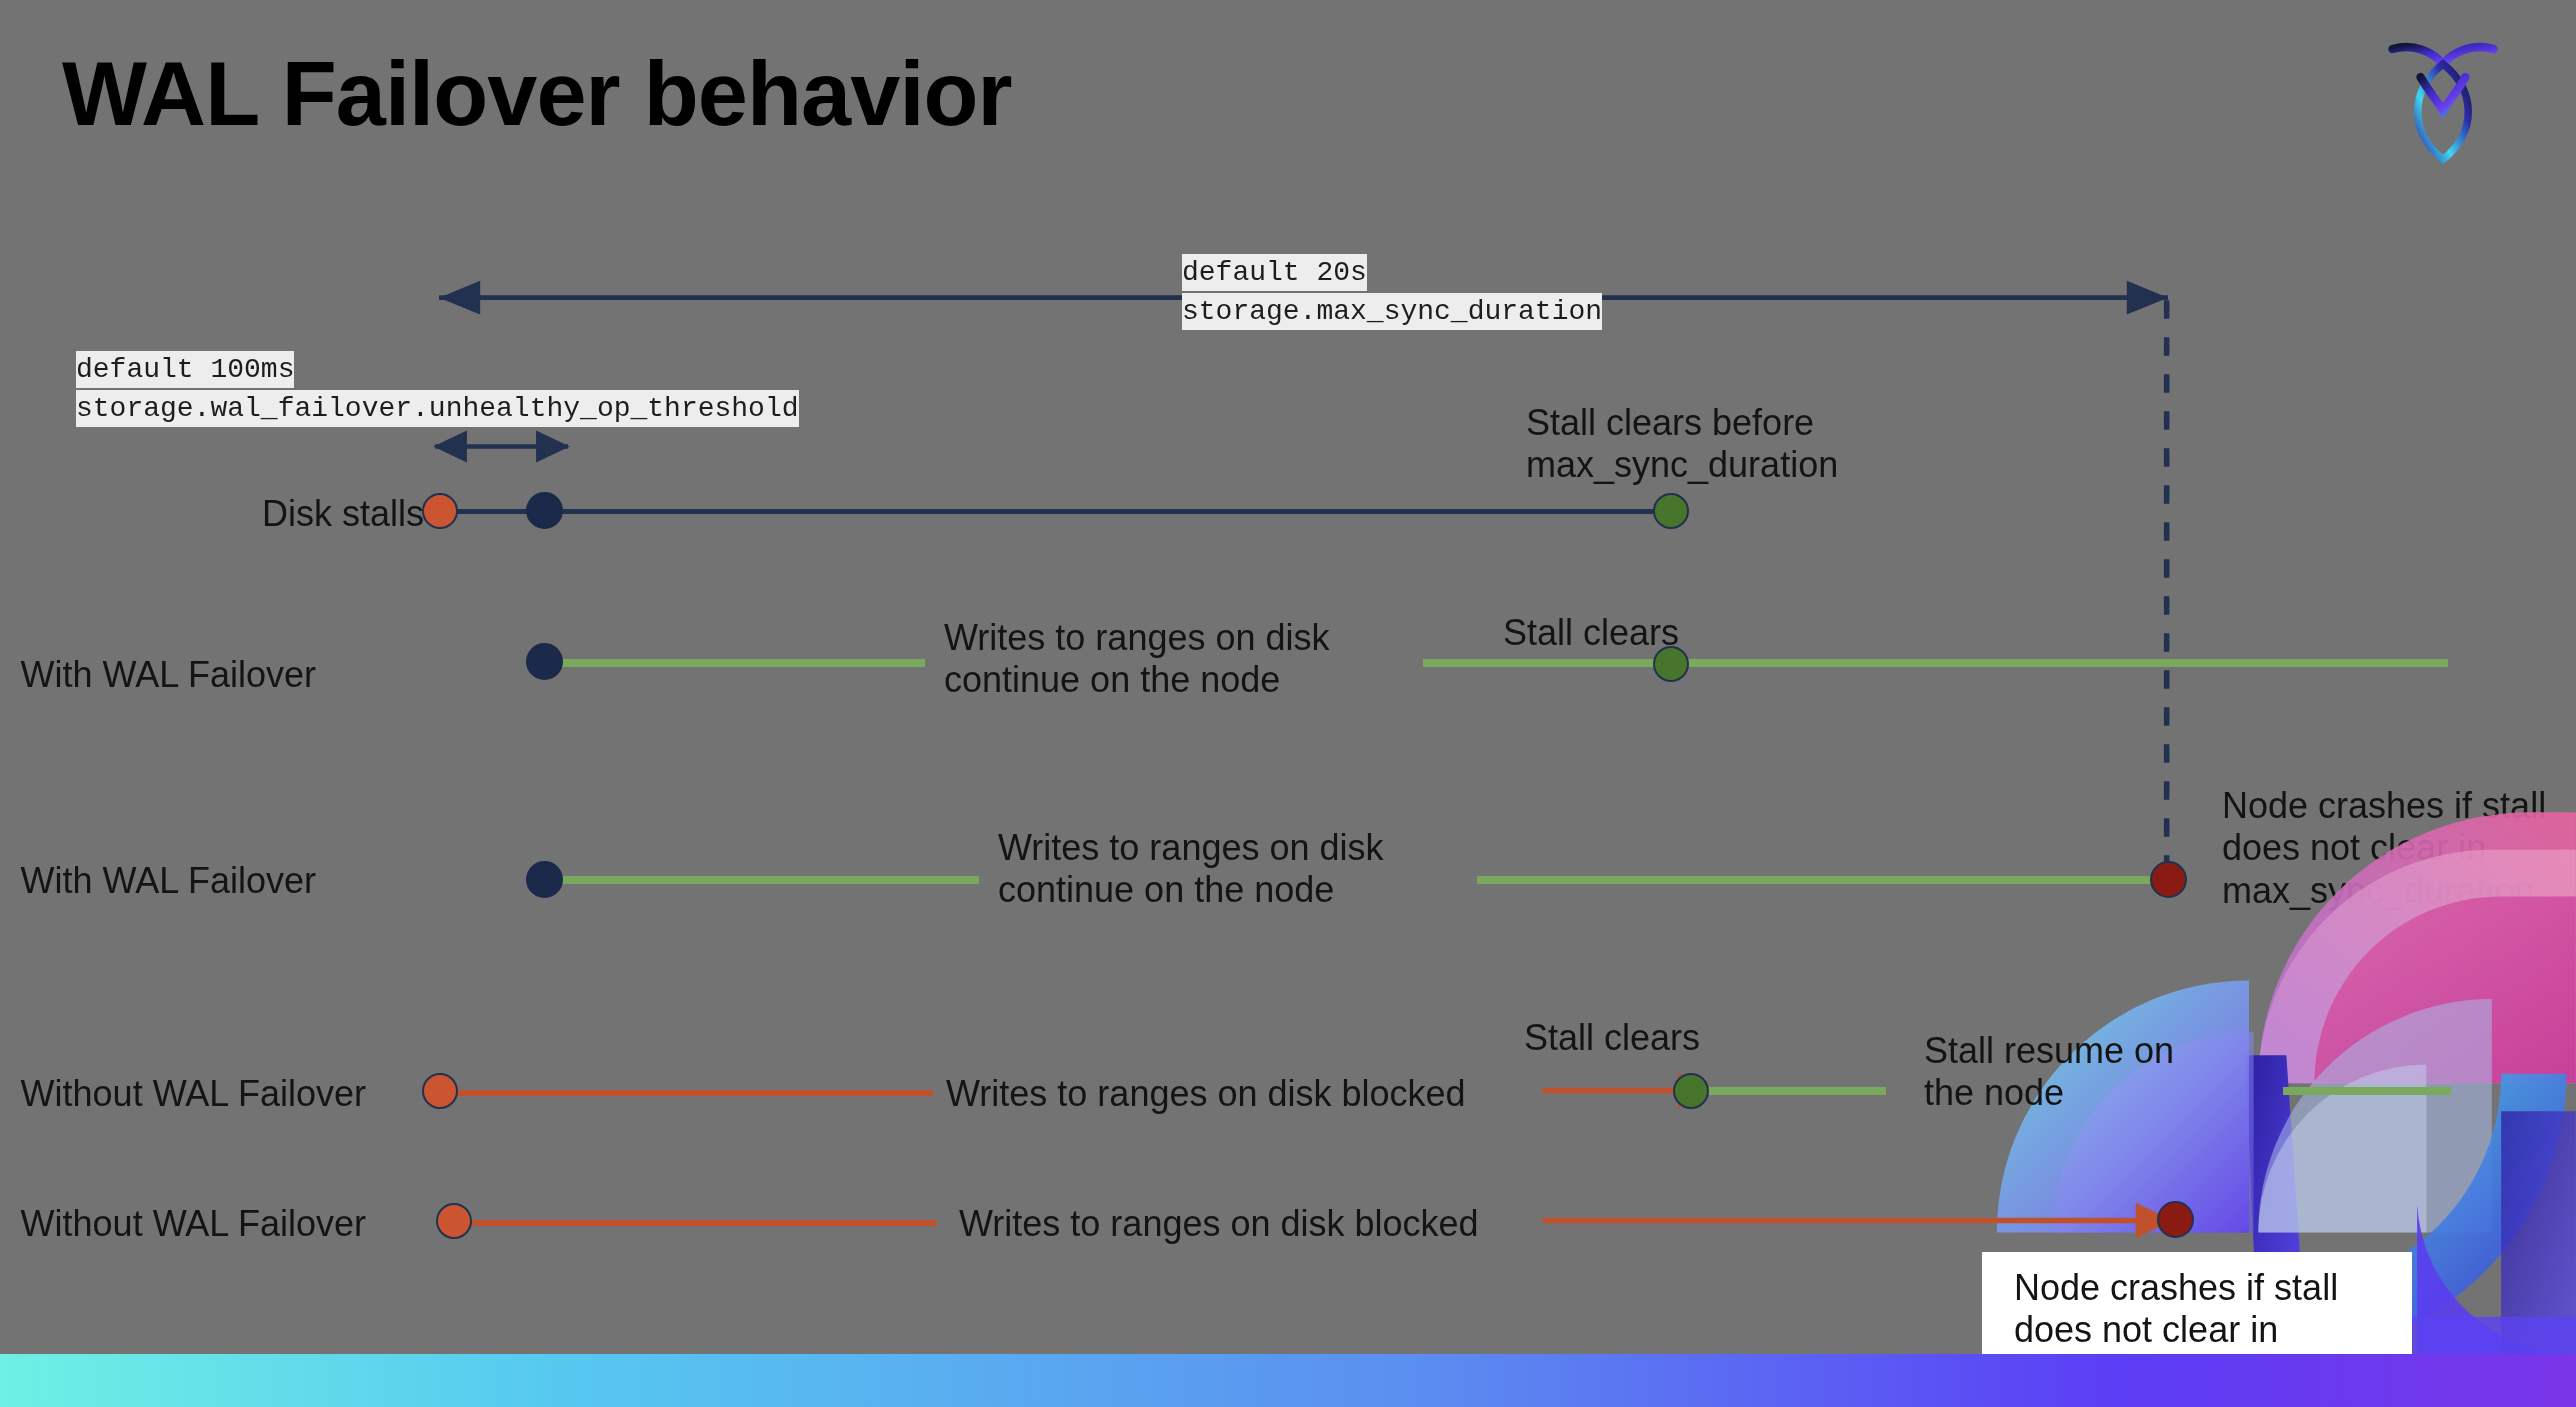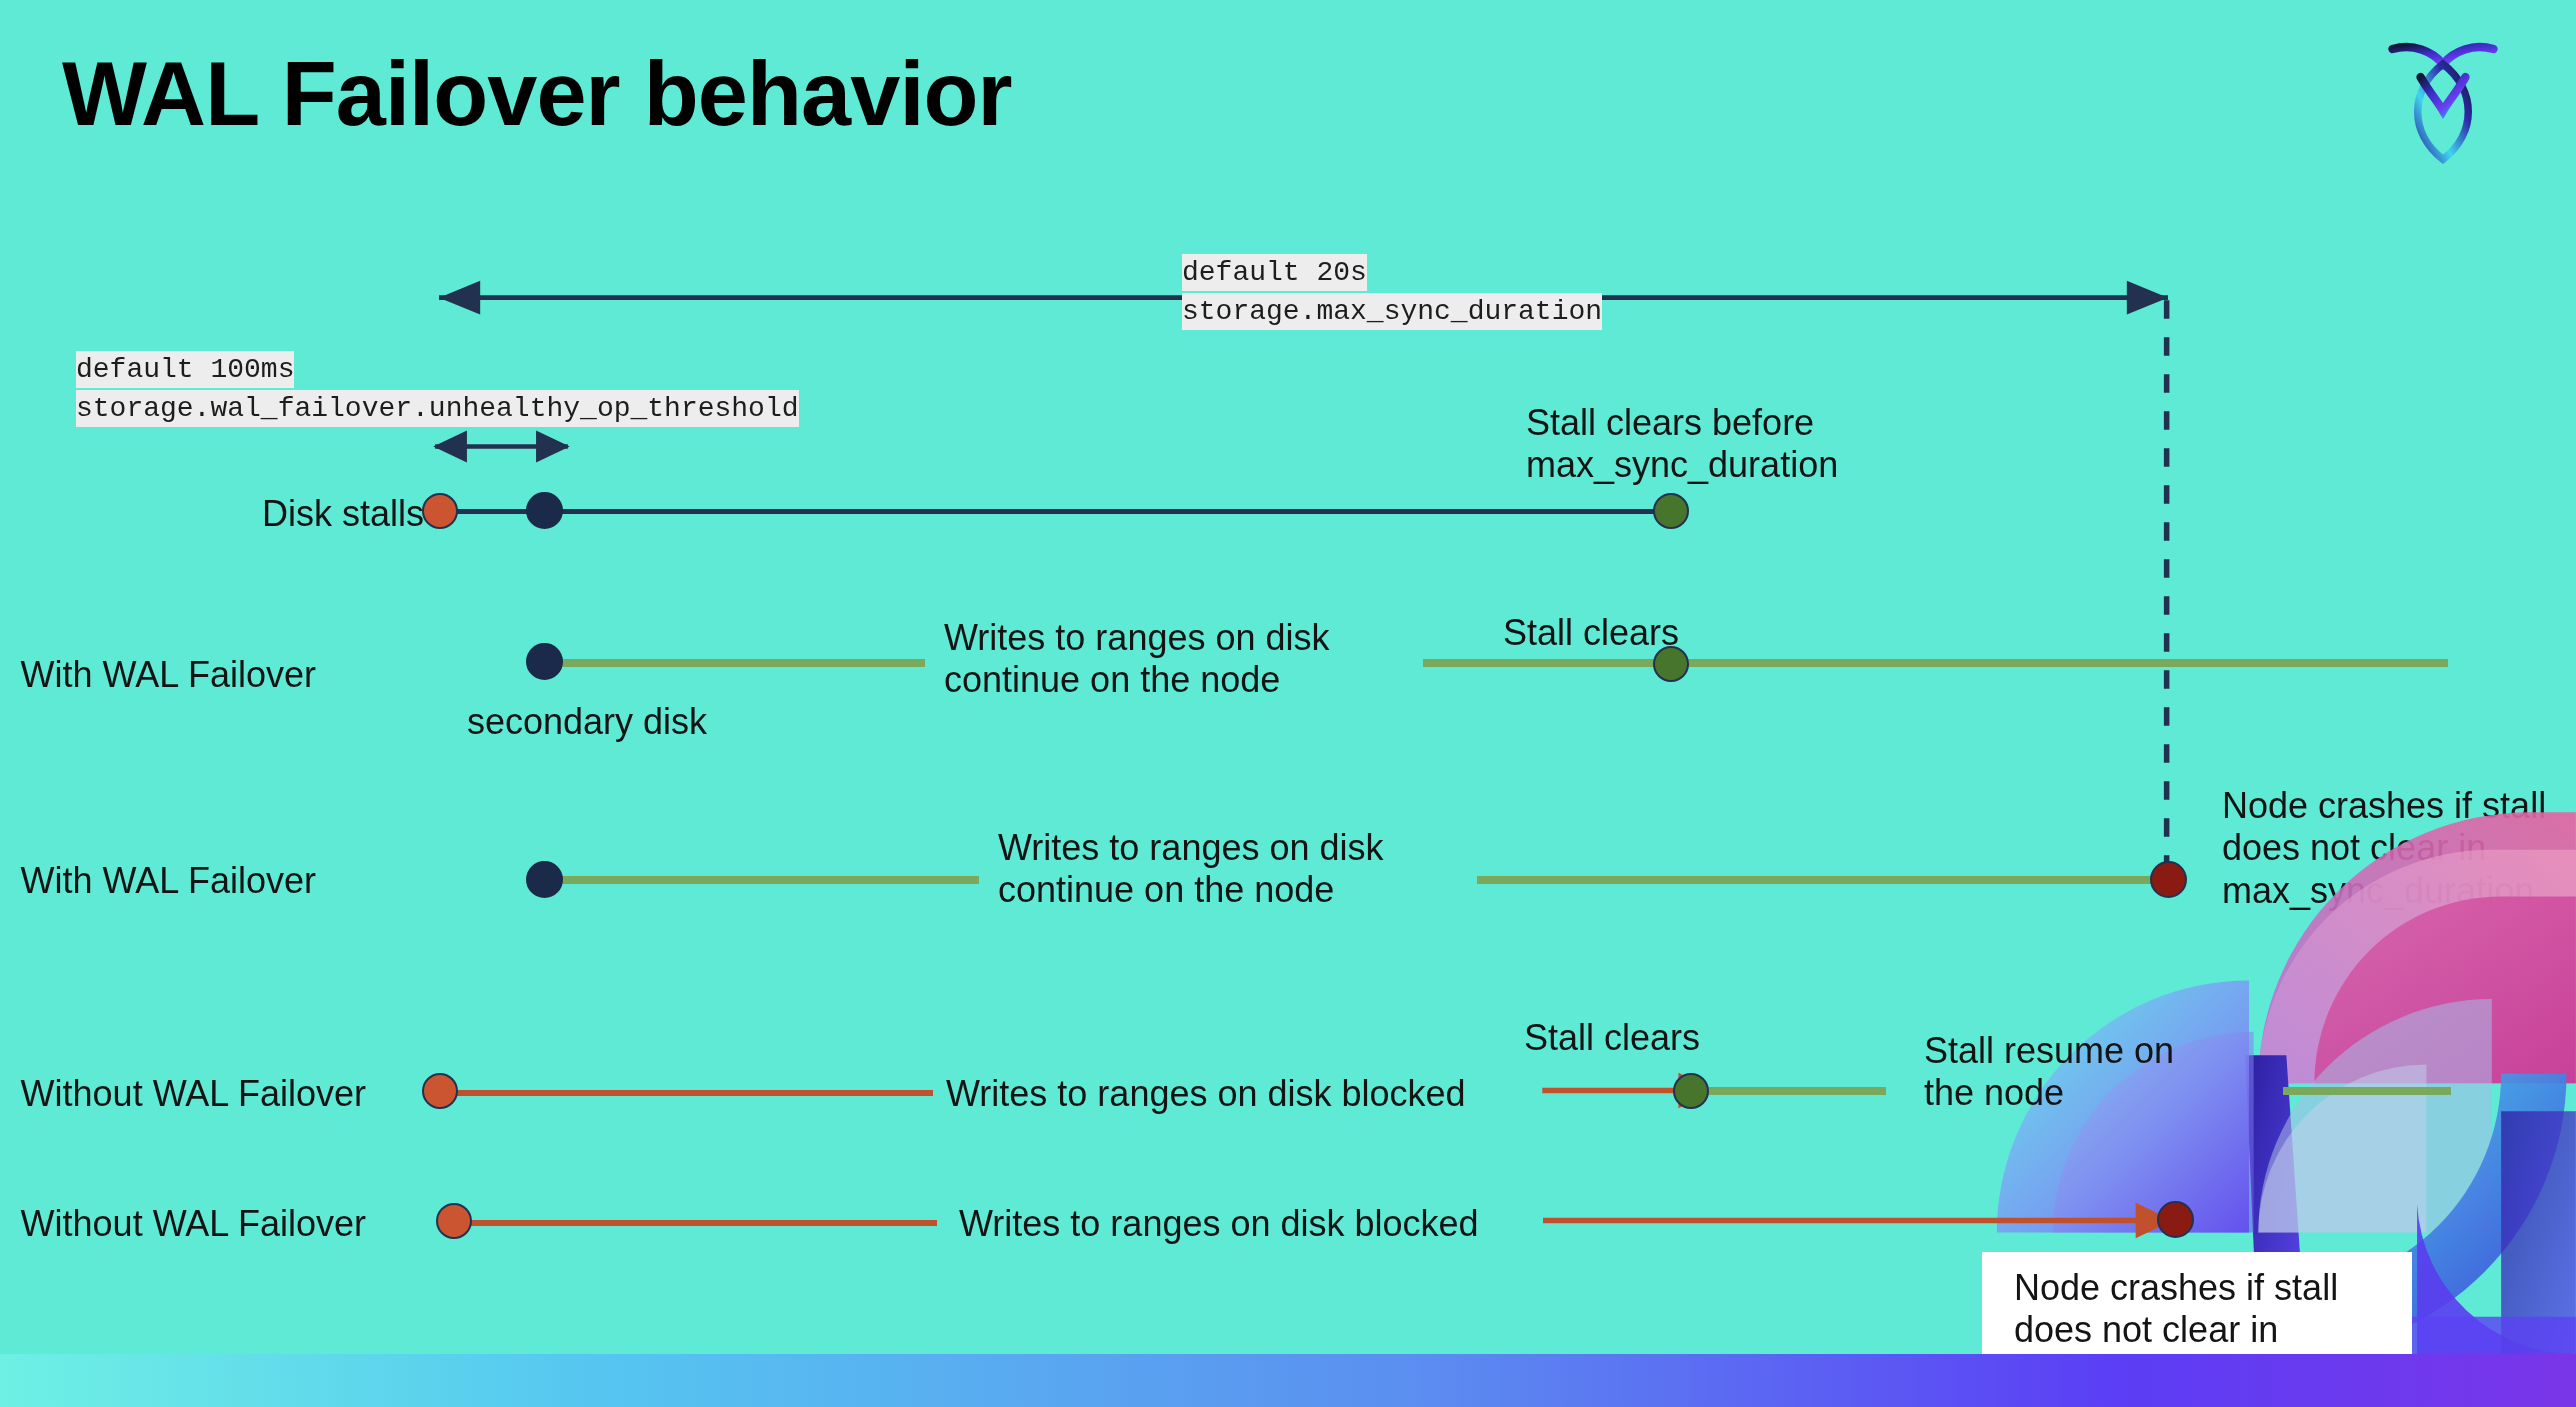--- a/index.html
+++ b/index.html
@@ -9,21 +9,21 @@
     background: #ffffff;
   }
   body {
     font-family: "Liberation Sans", sans-serif;
     -webkit-font-smoothing: antialiased;
   }
   #slide {
     position: relative;
     width: 2576px;
     height: 1408px;
-    background: #5eead4;
+    background: #737373;
     overflow: hidden;
   }
 
   
   #title {
     position: absolute;
     left: 62px;
     top: 45px;
     font-size: 90px;
     font-weight: bold;
@@ -197,21 +197,20 @@
   <div class="note center" style="left:944px; top:617px; width:421px;">
     <div>Writes to ranges on disk</div>
     <div>continue on the node</div>
   </div>
 
   <div class="note center" style="left:1503px; top:612px; width:336px;">
     <div>Stall clears</div>
   </div>
 
   <div class="note center" style="left:467px; top:701px; width:355px;">
-    <div>secondary disk</div>
   </div>
 
   <div class="note center" style="left:1492px; top:708px; width:355px;">
   </div>
 
   <div class="row-label" style="left:20.6px; top:860px;">With WAL Failover</div>
 
   <div class="hline green-line" style="left:540px; top:876px; width:439px;"></div>
   <div class="hline green-line" style="left:1477px; top:876px; width:692px;"></div>
 

